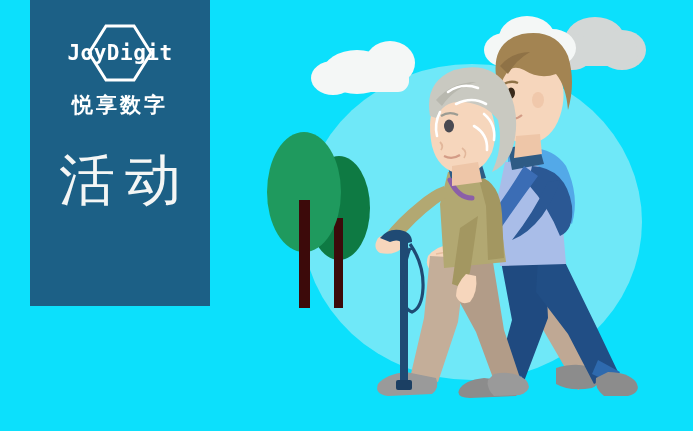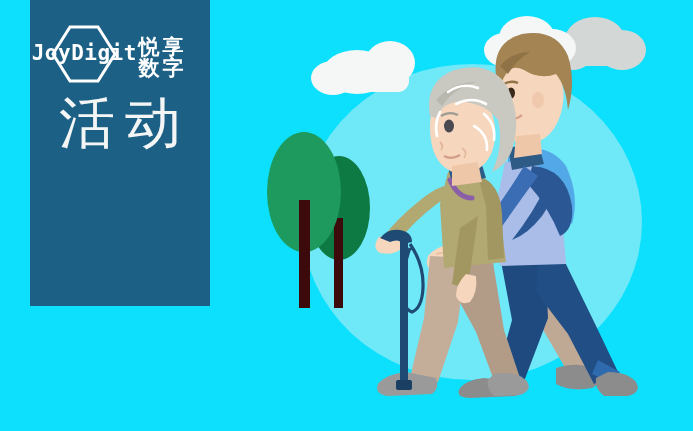--- a/index.html
+++ b/index.html
@@ -14,37 +14,37 @@
   }
   #artboard{ position:absolute; inset:0; }
 
   
   #panel{
     position:absolute; left:30px; top:0; width:180px; height:306px;
     background:#1C6086; z-index:30;
     display:flex; flex-direction:column; align-items:center;
   }
   #brand-block{ margin-top:28px; width:100%; display:flex;
-    flex-direction:row; align-items:center; }
+    flex-direction:column; align-items:center; }
   #logo-mark{ position:relative; width:146px; height:50px;
     display:flex; align-items:center; justify-content:center; }
   #logo-hex{ position:absolute; left:50%; top:-4px;
     transform:translateX(-50%); width:66px; height:58px; }
   #logo-word{
     position:relative; z-index:2; color:#ffffff;
     font-family:"DejaVu Sans Mono", monospace;
     font-size:21px; font-weight:bold; letter-spacing:0.5px;
     line-height:1; white-space:nowrap;
   }
   #logo-sub{
-    margin-top:9px; color:#ffffff; font-size:21px; font-weight:bold;
+    margin-top:17px; color:#ffffff; font-size:21px; font-weight:bold;
     letter-spacing:3px; line-height:1;
     font-family:"DejaVu Sans", sans-serif;
   }
-  #headline{ margin-top:16px; width:100%;
+  #headline{ margin-top:36px; width:100%;
     display:flex; flex-direction:column; align-items:center; }
   .headline-row{
     color:#F4F6F5; line-height:1; white-space:nowrap;
     font-family:"DejaVu Sans", sans-serif;
   }
   #headline-line1{ font-size:56px; letter-spacing:10px;
     text-indent:10px; font-weight:400; }
   #headline-line2{ font-size:62px; letter-spacing:6px;
     text-indent:6px; font-weight:bold; margin-top:12px; }
 </style>

